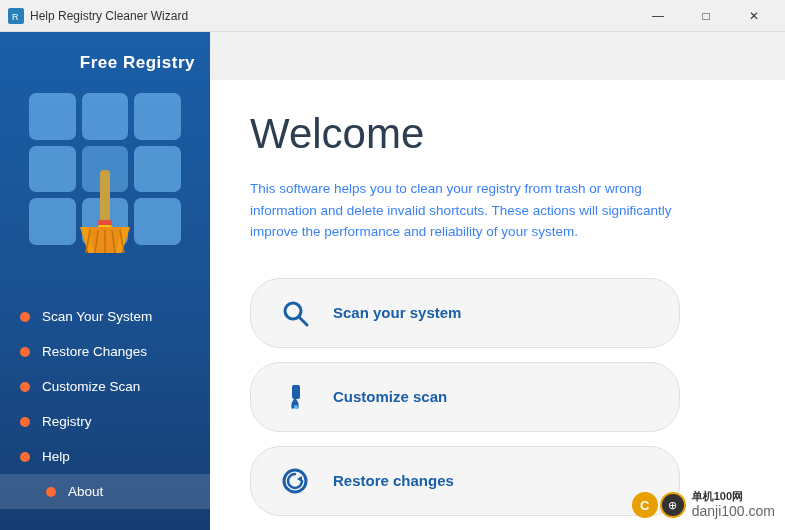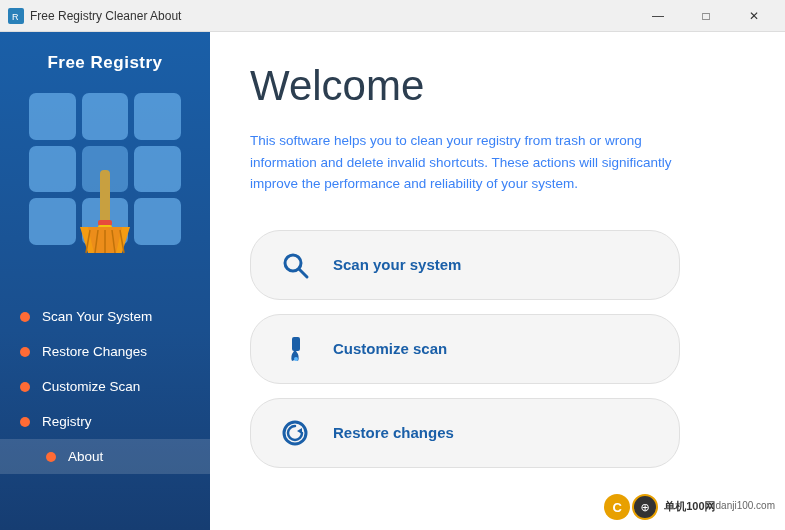--- a/index.html
+++ b/index.html
@@ -77,20 +77,21 @@
       padding: 20px 15px 10px;
       text-align: center;
     }
     .sidebar-title {
       color: white;
       font-size: 17px;
       font-weight: 700;
       line-height: 1.3;
       margin-bottom: 15px;
       letter-spacing: 0.5px;
+      text-align: right;
     }
 
     .sidebar-nav {
       flex: 1;
       padding: 10px 0;
     }
     .nav-item {
       display: flex;
       align-items: center;
       padding: 10px 20px;
@@ -173,21 +174,21 @@
 </head>
 <body>
 
 <div class="title-bar">
   <div class="title-bar-icon">
     <svg width="12" height="12" viewBox="0 0 12 12">
         <rect width="12" height="12" rx="2" fill="#2980b9"></rect>
         <text x="2" y="10" font-size="9" fill="white">R</text>
       </svg>
   </div>
-  <span class="title-bar-text">Free Registry Cleaner About</span>
+  <span class="title-bar-text">Help Registry Cleaner Wizard</span>
   <div class="title-bar-controls">
     <button class="title-btn">—</button>
     <button class="title-btn">□</button>
     <button class="title-btn close">✕</button>
   </div>
 </div>
 
 <div class="main-container">
 
   <div class="sidebar">
@@ -242,28 +243,32 @@
         <span>Restore Changes</span>
       </div>
       <div class="nav-item">
         <span class="nav-dot"></span>
         <span>Customize Scan</span>
       </div>
       <div class="nav-item">
         <span class="nav-dot"></span>
         <span>Registry</span>
       </div>
+      <div class="nav-item">
+        <span class="nav-dot"></span>
+        <span>Help</span>
+      </div>
       <div class="nav-item about-item">
         <span class="nav-dot"></span>
         <span>About</span>
       </div>
     </nav>
   </div>
 
-  <div class="content-area" style="position:relative;">
+  <div class="content-area" style="position:relative;margin-top:48px;">
     <h1 class="welcome-title">Welcome</h1>
     <p class="welcome-desc">This software helps you to clean your registry from trash or wrong information and delete invalid shortcuts. These actions will significantly improve the performance and reliability of your system.</p>
 
     <div class="action-buttons">
 
       <button class="action-btn">
         <span class="action-btn-icon">
           <svg width="30" height="30" viewBox="0 0 30 30" fill="none">
             <circle cx="13" cy="13" r="8" stroke="#1a5fa8" stroke-width="3"></circle>
             <line x1="19" y1="19" x2="27" y2="27" stroke="#1a5fa8" stroke-width="3" stroke-linecap="round"></line>
@@ -294,20 +299,20 @@
         </span>
         <span class="action-btn-label">Restore changes</span>
       </button>
     </div>
 
     <div style="position:absolute;bottom:10px;right:10px;display:flex;align-items:center;gap:6px;">
       <div style="display:flex;align-items:center;gap:2px;">
         <div style="width:26px;height:26px;background:#e8a000;border-radius:50%;display:flex;align-items:center;justify-content:center;color:white;font-weight:bold;font-size:13px;">C</div>
         <div style="width:26px;height:26px;background:#333;border-radius:50%;display:flex;align-items:center;justify-content:center;color:white;font-size:11px;border:2px solid #e8a000;">⊕</div>
       </div>
-      <div style="display:flex;flex-direction:row;line-height:1.2;">
+      <div style="display:flex;flex-direction:column;line-height:1.2;">
         <span style="font-size:11px;font-weight:bold;color:#333;">单机100网</span>
-        <span style="font-size:10px;color:#666;">danji100.com</span>
+        <span style="font-size:14px;color:#666;">danji100.com</span>
       </div>
     </div>
   </div>
 
 </div>
 
 </body></html>

